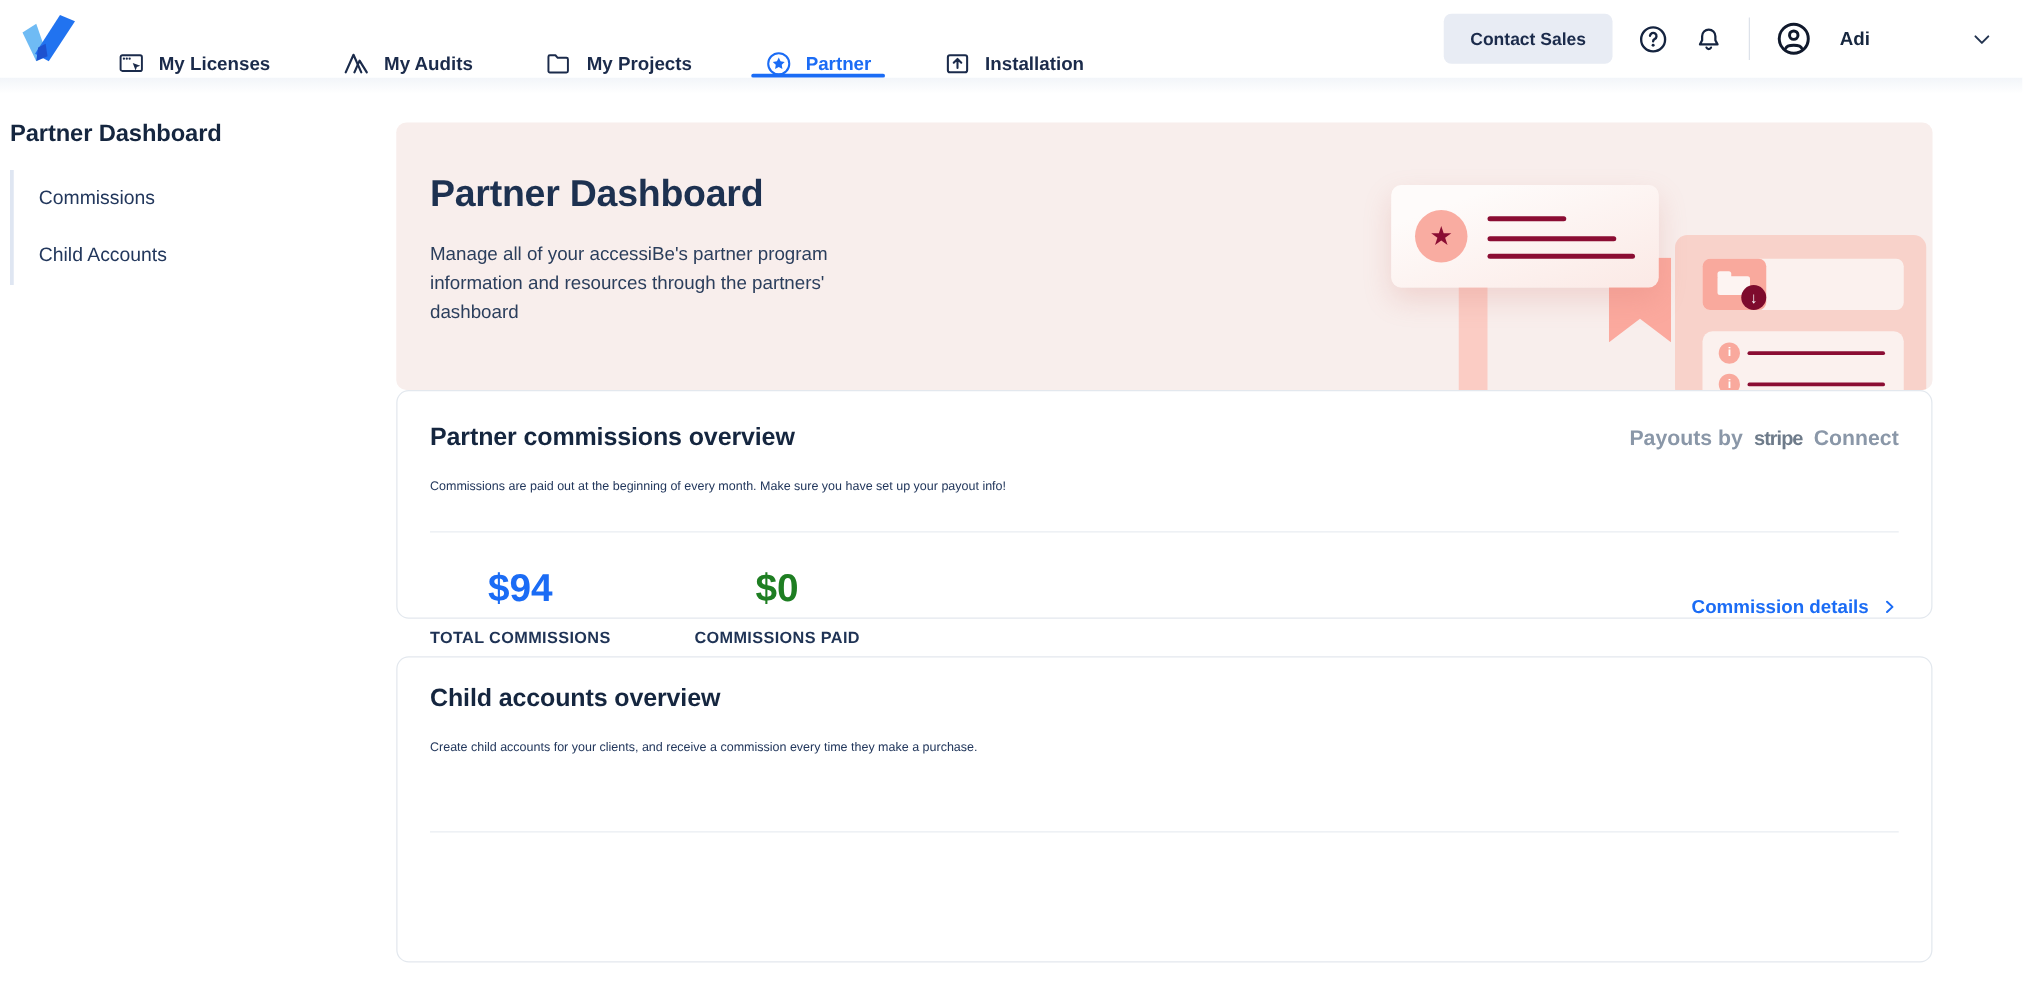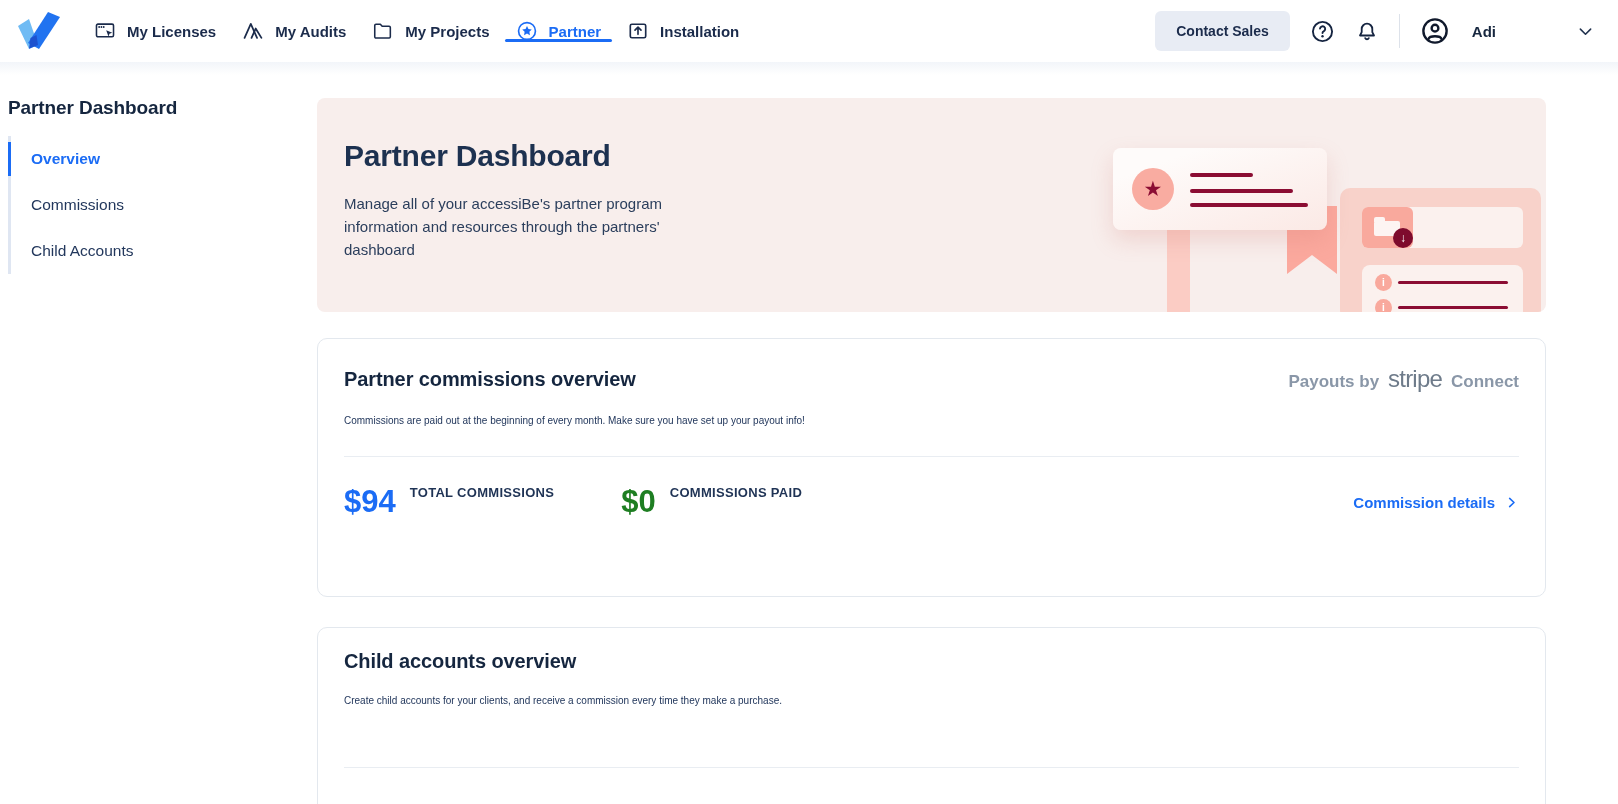--- a/index.html
+++ b/index.html
@@ -3,21 +3,21 @@
 <meta charset="utf-8">
 <style>
   html,body{margin:0;padding:0}
   body{
     width:1618px;height:804px;overflow:hidden;background:#fff;
     font-family:"Liberation Sans",sans-serif;color:#1b2b4b;position:relative;
   }
   
   .topnav{display:flex;align-items:center;height:62px;padding:0 14px;background:#fff;position:relative}
   .logo{display:flex;align-items:center;margin-left:2px;cursor:pointer}
-  .nav-items{display:flex;align-items:center;gap:26px;margin-left:32px;height:62px}
+  .nav-items{display:flex;align-items:flex-end;gap:58px;margin-left:32px;height:62px}
   .nav-item{display:flex;align-items:center;gap:11px;font-size:15px;font-weight:600;color:#1b2b4b;position:relative;cursor:pointer;white-space:nowrap}
   .nav-item.active{color:#1b6cf5}
   .nav-item.active::after{content:"";position:absolute;left:-11px;right:-11px;bottom:0;height:3px;border-radius:2px;background:#1b6cf5}
   .nav-right{margin-left:auto;display:flex;align-items:center;padding-right:9px}
   .contact-sales{background:#e8ecf4;border:none;border-radius:6px;padding:12px 21px;font-family:"Liberation Sans",sans-serif;font-size:14px;font-weight:700;color:#1b2b4b;cursor:pointer}
   .icon-btn{background:none;border:none;padding:0;margin:0;display:flex;align-items:center;cursor:pointer;color:#152440}
   .hlp{margin-left:20px}.bel{margin-left:20px}
   .v-divider{width:1px;height:34px;background:#dde2ea;margin-left:20px}
   .user{display:flex;align-items:center;gap:22px;margin-left:20px;cursor:pointer}
   .user-name{font-size:15px;font-weight:600;color:#17273f}
@@ -51,31 +51,31 @@
   .il-folder{left:12px;top:14px;width:26px;height:15px;border-radius:2px;background:#fdf4f2}
   .il-folder::before{content:"";position:absolute;left:0;top:-4px;width:11px;height:5px;border-radius:2px 2px 0 0;background:#fdf4f2}
   .il-dl{left:53px;top:40px;width:20px;height:20px;border-radius:50%;background:#7e0b2d;color:#fff;display:flex;align-items:center;justify-content:center;font-size:12px;font-weight:700}
   .il-rows{left:22px;top:77px;width:161px;height:60px;border-radius:8px;background:#fbf1ee}
   .il-info{width:17px;height:17px;border-radius:50%;background:#f9a99d;color:#fff;font-size:10px;font-weight:700;line-height:17px;text-align:center}
   .i1{left:13px;top:9px}.i2{left:13px;top:34px}
   .il-rline{left:36px;width:110px;height:3px;border-radius:2px;background:#8b0d33}
   .rl1{top:16px}.rl2{top:41px}
   
   .card{border:1px solid #e3e8ee;border-radius:10px;box-sizing:border-box;padding:26px;background:#fff}
-  .card.commissions{margin-top:26px;height:259px}
+  .card.commissions{height:183px}
   .card.child{margin-top:30px;height:245px;padding-top:22px}
   .card-head{display:flex;align-items:center;justify-content:space-between}
   .card-title{font-size:20px;font-weight:700;color:#15263f;margin:0;letter-spacing:-.1px}
   .payouts{display:flex;align-items:baseline;gap:9px;color:#8a97a8;font-size:17px;font-weight:600}
-  .stripe-mark{font-size:24px;font-weight:400;color:#6e7b8a;letter-spacing:-.8px}
+  .stripe-mark{font-size:16px;font-weight:700;color:#6e7b8a;letter-spacing:-.8px}
   .card-desc{margin:22px 0 0;font-size:10px;color:#22375c}
   .h-divider{border:none;border-top:1px solid #e9edf2;margin:30px 0 0}
   .card.child .h-divider{margin-top:61px}
   .stats{display:flex;align-items:center;gap:67px;margin-top:28px}
-  .stat{display:flex;flex-direction:row;gap:14px}
+  .stat{display:flex;flex-direction:column;align-items:center;gap:14px}
   .stat-value{font-size:31px;font-weight:700;line-height:34px}
   .stat-label{font-size:13px;font-weight:700;color:#1f3355;letter-spacing:.3px}
   .details-link{margin-left:auto;display:flex;align-items:center;gap:9px;color:#1b6cf5;font-size:15px;font-weight:700;cursor:pointer;text-decoration:none}
 </style>
 </head>
 <body>
 
 <header class="topnav">
   <span class="logo">
     <svg width="46" height="38" viewBox="0 0 46 38">
@@ -154,21 +154,20 @@
     </button>
   </div>
 </header>
 <div class="nav-shadow"></div>
 
 <div class="layout">
 
   <aside class="sidebar">
     <h1 class="sidebar-title">Partner Dashboard</h1>
     <ul class="side-nav">
-      <li class="side-item active">Overview</li>
       <li class="side-item">Commissions</li>
       <li class="side-item">Child Accounts</li>
     </ul>
   </aside>
 
   <main class="main">
 
     <section class="hero">
       <div class="hero-text">
         <h2 class="hero-title">Partner Dashboard</h2>

